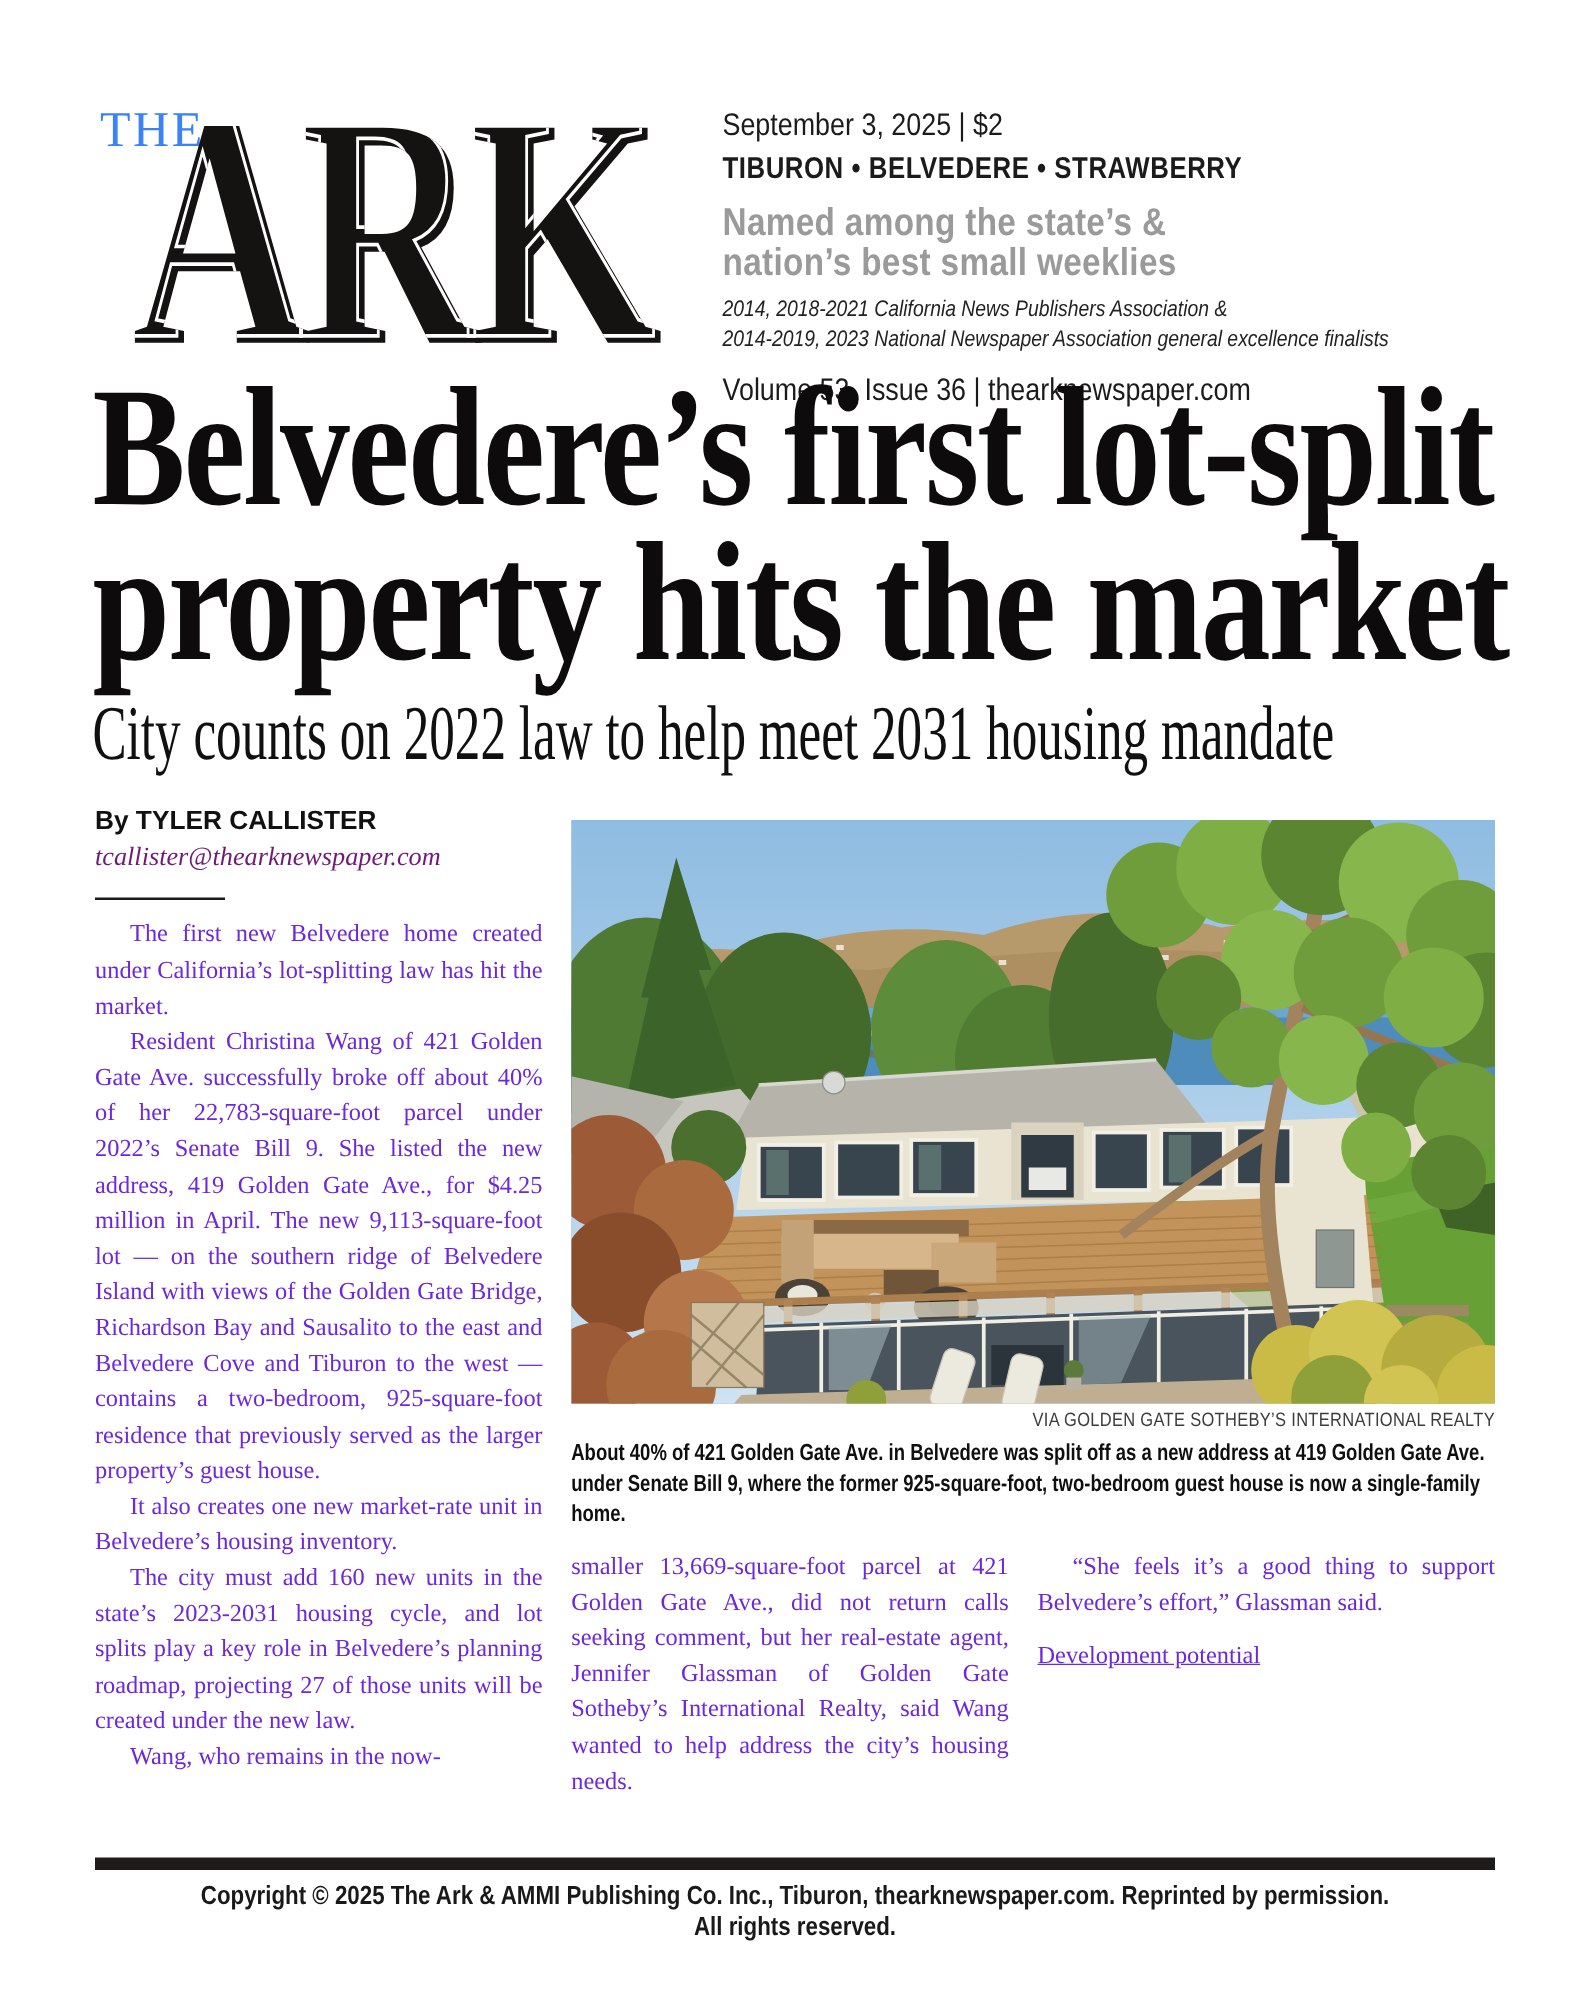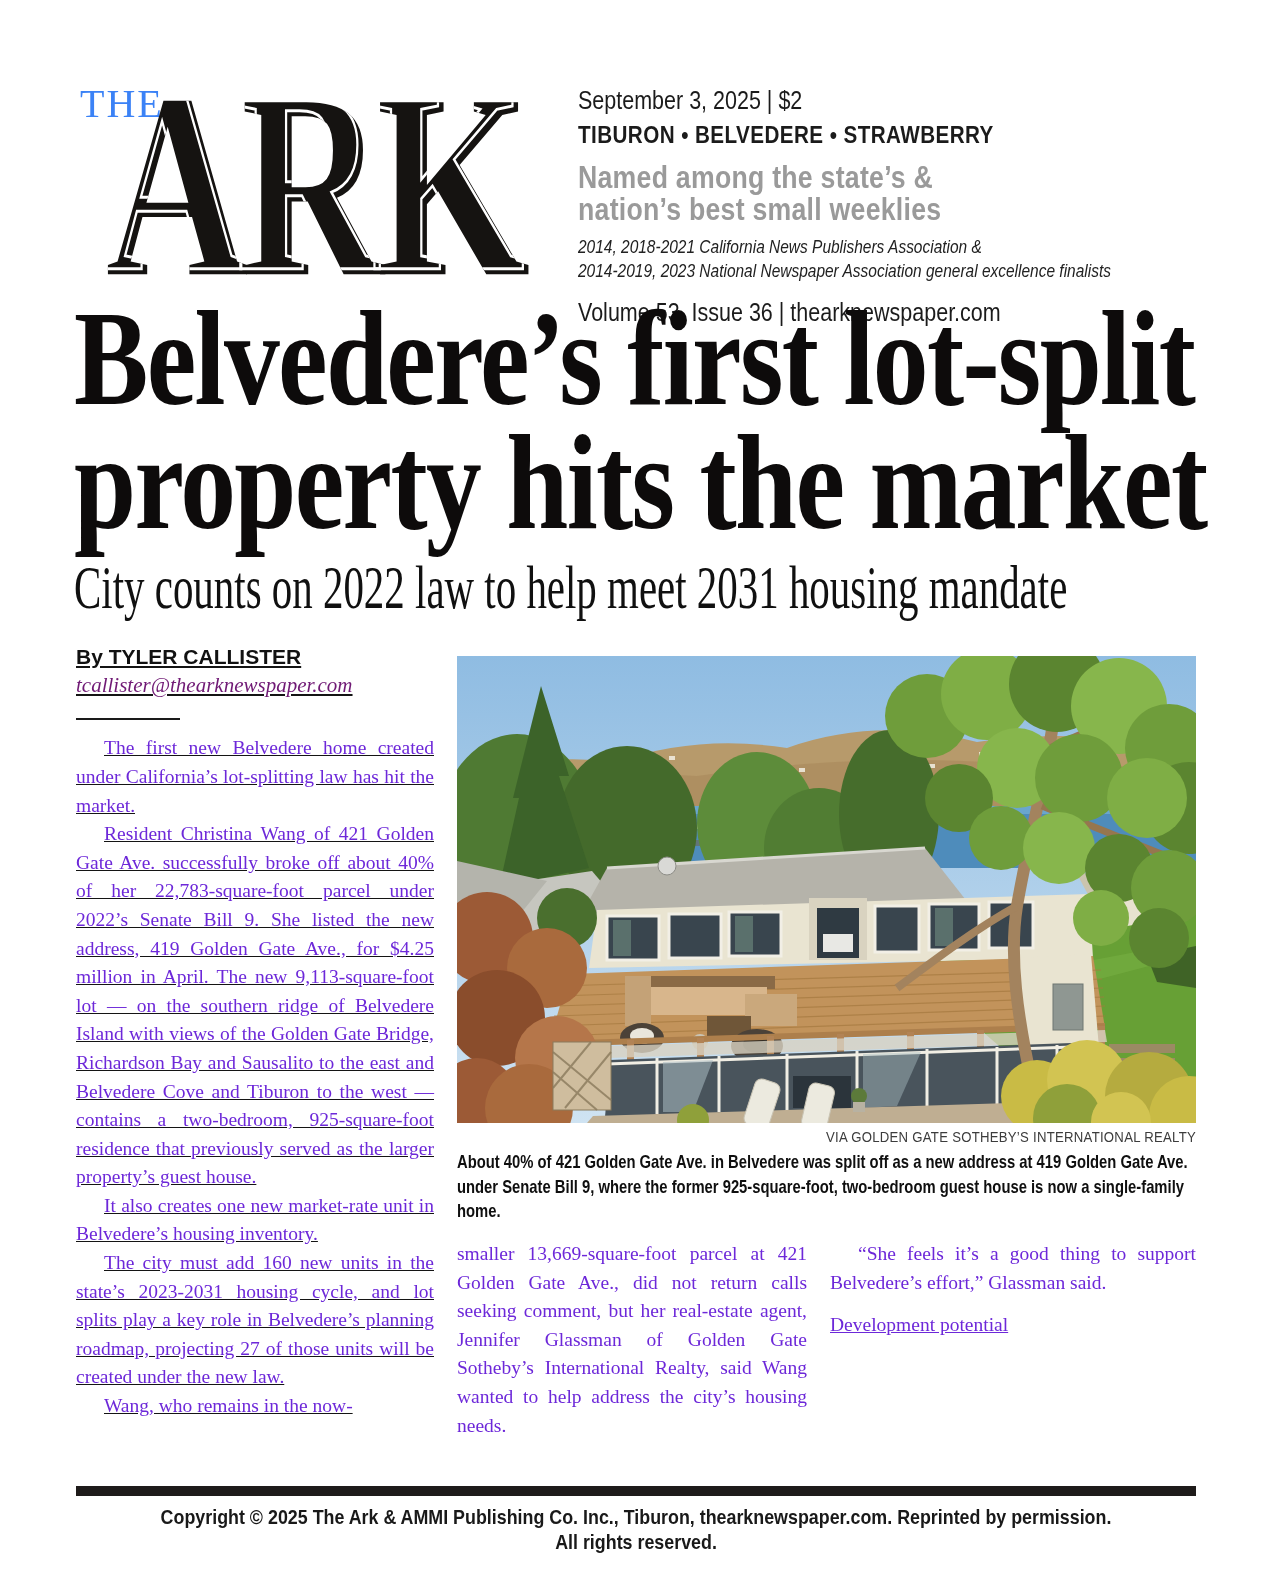--- a/index.html
+++ b/index.html
@@ -21,21 +21,21 @@
   .m-awards{font-size:18px;font-style:italic;line-height:1.28;margin-top:10px;color:#222;}
   .m-vol{font-size:25px;font-weight:400;margin-top:15px;}
 
   
   .headline{position:absolute;left:74px;top:296px;transform:scaleX(0.82);transform-origin:top left;
             font-weight:700;font-size:136px;line-height:124px;letter-spacing:-2px;color:#0d0b0b;white-space:nowrap;}
   .subheadline{position:absolute;left:74px;top:556px;transform:scaleX(0.66);transform-origin:top left;
             font-weight:400;font-size:62px;line-height:1;color:#101010;white-space:nowrap;}
 
   
-  .col1{position:absolute;left:76px;top:645px;width:358px;text-decoration:underline;}
+  .col1{position:absolute;left:76px;top:645px;width:358px;}
   .byline{font:700 21px/1.15 "Liberation Sans","DejaVu Sans",sans-serif;color:#111;}
   .byline-email{font:italic 400 21px/1.25 "Liberation Serif",serif;margin-top:3px;color:#701a75;}
   .byline-rule{width:104px;height:2px;background:#1a1a1a;margin:20px 0 14px;}
   .bodytext p{font:400 19.5px/28.6px "Liberation Serif","DejaVu Serif",serif;text-align:justify;
               text-indent:28px;margin:0;color:#6d28d9;}
   .bodytext p.cont{text-indent:0;}
   .col2{position:absolute;left:457px;top:1240px;width:350px;}
   .col3{position:absolute;left:830px;top:1240px;width:366px;}
   .subhead2{font:700 22px/1.2 "Liberation Sans","DejaVu Sans",sans-serif;text-align:center;
             text-indent:0 !important;margin:14px 0 9px !important;color:#0e0e0e;text-decoration:underline;}

